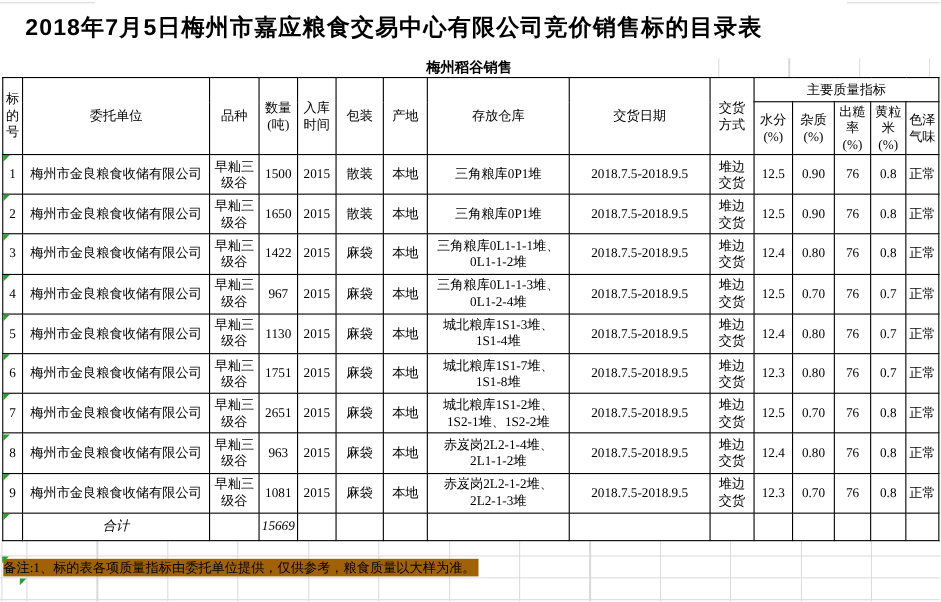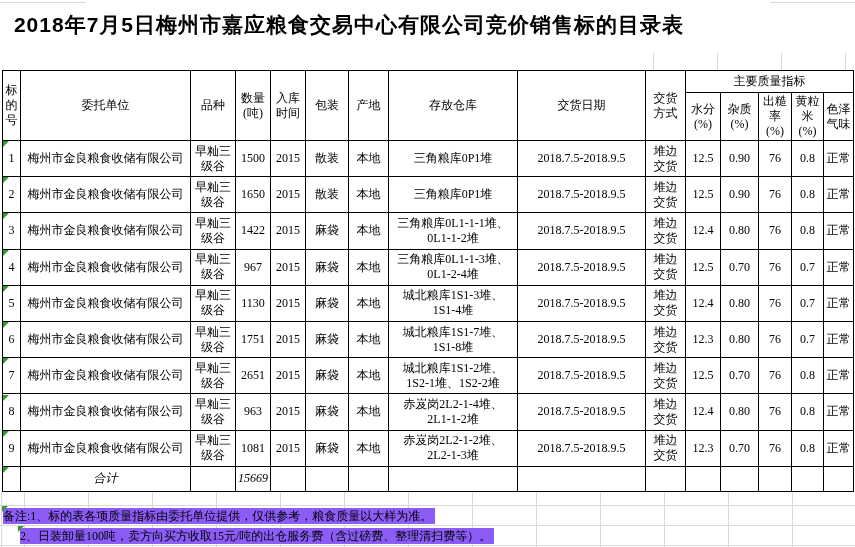--- a/index.html
+++ b/index.html
@@ -1,31 +1,31 @@
 <!DOCTYPE html>
 <html><head>
 <meta charset="utf-8">
 <style>
   html,body{margin:0;padding:0;background:#fff;}
   #page{position:relative;width:855px;height:547px;background:#ffffff;overflow:hidden;
         font-family:"Liberation Serif","DejaVu Serif",serif;color:#000;}
-  .title{position:absolute;top:11px;left:0;width:684px;text-align:right;
+  .title{position:absolute;top:11px;left:0;width:684px;text-align:center;
          font-family:"Liberation Sans","DejaVu Sans",sans-serif;
-         font-weight:bold;font-size:21px;letter-spacing:1px;}
+         font-weight:bold;font-size:21px;letter-spacing:1px;padding-left:16px;}
   .subtitle{position:absolute;top:52px;left:0;width:853px;text-align:center;
             font-family:"Liberation Sans","DejaVu Sans",sans-serif;
             font-weight:bold;font-size:13px;z-index:2;}
   table.cat{position:absolute;left:2px;top:70px;width:851px;
             border-collapse:collapse;table-layout:fixed;z-index:2;background:#fff;}
   .cat th,.cat td{border:1px solid #000;text-align:center;vertical-align:middle;
         font-weight:normal;font-size:12px;line-height:1.25;padding:0 1px;
         white-space:pre-line;overflow:hidden;}
   tr.h1{height:22px;} tr.h2{height:48px;}
   tbody.data tr{height:36.2px;} tr.total{height:25px;font-style:italic;}
-  .note{position:absolute;font-size:12px;line-height:16px;background:#8b5cf6;
+  .note{position:absolute;font-size:12px;line-height:16px;background:#a16207;
         padding-right:3px;z-index:3;white-space:nowrap;text-align:right;}
   .tri{position:absolute;width:0;height:0;border-top:6px solid #2f9e2f;
        border-right:6px solid transparent;z-index:5;}
   .grid-bottom{position:absolute;left:0;top:491px;width:855px;height:56px;z-index:1;
        background-image:repeating-linear-gradient(90deg,#d9d9d9 0 1px,transparent 1px 64px),
                         repeating-linear-gradient(180deg,#d9d9d9 0 1px,transparent 1px 20px);
        background-position:24px 0,0 14px;}
   .grid-topright{position:absolute;left:645px;top:53px;width:208px;height:17px;z-index:1;
        background-image:repeating-linear-gradient(90deg,#d9d9d9 0 1px,transparent 1px 64px);
        background-position:8px 0;}
@@ -35,20 +35,21 @@
 <body>
 
 <div id="page">
 
   <div class="topline" style="left:0;width:86px"></div>
   <div class="topline" style="left:770px;width:85px"></div>
   <div class="grid-topright"></div>
   <div class="grid-bottom"></div>
 
   <div class="title">2018年7月5日梅州市嘉应粮食交易中心有限公司竞价销售标的目录表</div>
+  <div class="subtitle">梅州稻谷销售</div>
 
   <table class="cat">
     <colgroup>
       <col style="width:18px">
         <col style="width:170px">
         <col style="width:45px">
       <col style="width:35px">
         <col style="width:35px">
         <col style="width:43px">
       <col style="width:40px">
@@ -303,15 +304,14 @@
   <div class="tri" style="left:3px;top:286px"></div>
   <div class="tri" style="left:3px;top:322px"></div>
   <div class="tri" style="left:3px;top:358px"></div>
   <div class="tri" style="left:3px;top:395px"></div>
   <div class="tri" style="left:3px;top:431px"></div>
   <div class="tri" style="left:3px;top:467px"></div>
   <div class="tri" style="left:2px;top:506px"></div>
   <div class="tri" style="left:18px;top:526px"></div>
 
   <div class="note" style="left:3px;top:508px">备注:1、标的表各项质量指标由委托单位提供，仅供参考，粮食质量以大样为准。</div>
-  <div class="note" style="left:20px;top:528px">2、日装卸量100吨，卖方向买方收取15元/吨的出仓服务费（含过磅费、整理清扫费等）。</div>
 
 </div>
 
 </body></html>

